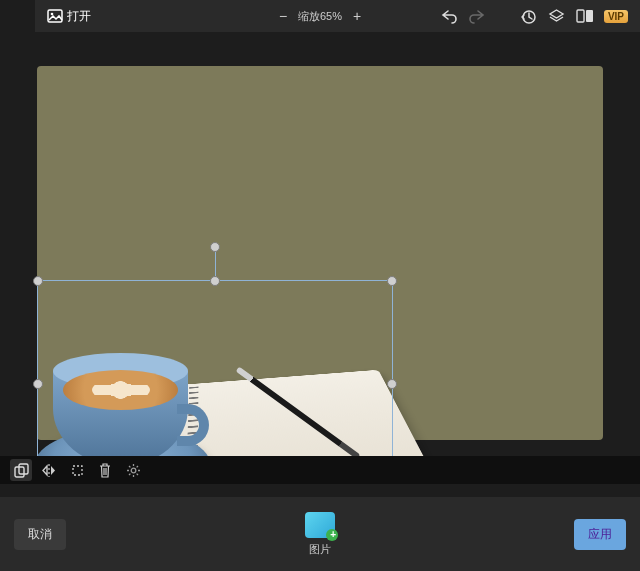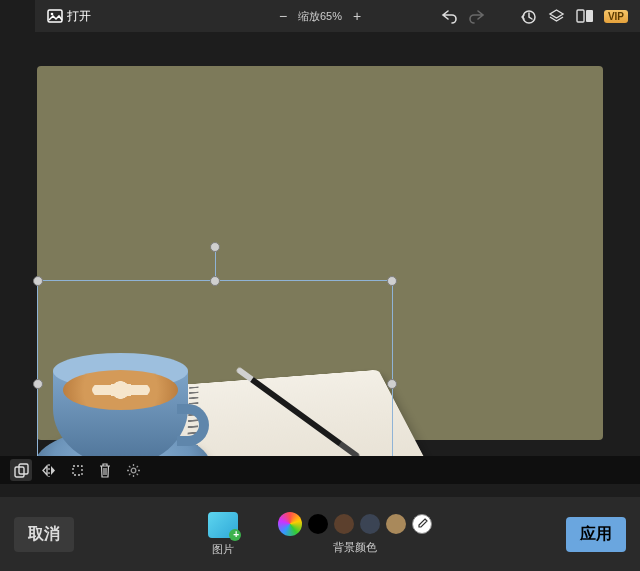--- a/index.html
+++ b/index.html
@@ -149,24 +149,23 @@
   
   .bottom {
     position:absolute; left:0; right:0; bottom:0;
     height: 74px; background:#2a2a2a;
     display:flex; align-items:center;
     padding: 0 14px;
   }
   .btn {
     padding: 7px 14px; border-radius:4px;
     background:#3a3a3a; cursor:pointer; color:#ddd;
-    font-size:16px;
-    font-weight:bold;
-  }
-  .btn.primary{ background:#6aa6df; color:#000000; }
+    font-size:12px;
+  }
+  .btn.primary{ background:#6aa6df; color:#4c1d95; }
   .center-tools{
     position:absolute; left:50%; transform:translateX(-50%);
     display:flex; align-items:flex-start; gap:40px;
   }
   .tool-col{ display:flex; flex-direction:column; align-items:center; gap:4px; }
   .img-tile{
     width:30px; height:26px; border-radius:4px;
     background:linear-gradient(135deg,#5dd5ef,#2fa8d8);
     position:relative;
   }
@@ -307,32 +306,16 @@
 <div class="bottom">
   <div class="btn">取消</div>
 
   <div class="center-tools">
     <div class="tool-col">
       <div class="img-tile">
         <span class="img-plus">+</span>
       </div>
       <span class="tool-label">图片</span>
     </div>
-    <div class="tool-col">
-      <div class="swatches">
-        <span class="palette-ico"></span>
-        <span class="sw" style="background:#000000"></span>
-        <span class="sw" style="background:#5c402d"></span>
-
-        <span class="sw" style="background:#3b4454"></span>
-        <span class="sw" style="background:#a9895b"></span>
-        <span class="eyedrop">
-          <svg width="12" height="12" viewBox="0 0 12 12">
-              <path d="M9 1 L11 3 L5 9 L3 9 L3 7 Z" fill="none" stroke="#333" stroke-width="1.2"></path>
-            </svg>
-        </span>
-      </div>
-      <span class="tool-label">背景颜色</span>
-    </div>
   </div>
 
   <div style="margin-left:auto" class="btn primary">应用</div>
 </div>
 
 </body></html>

